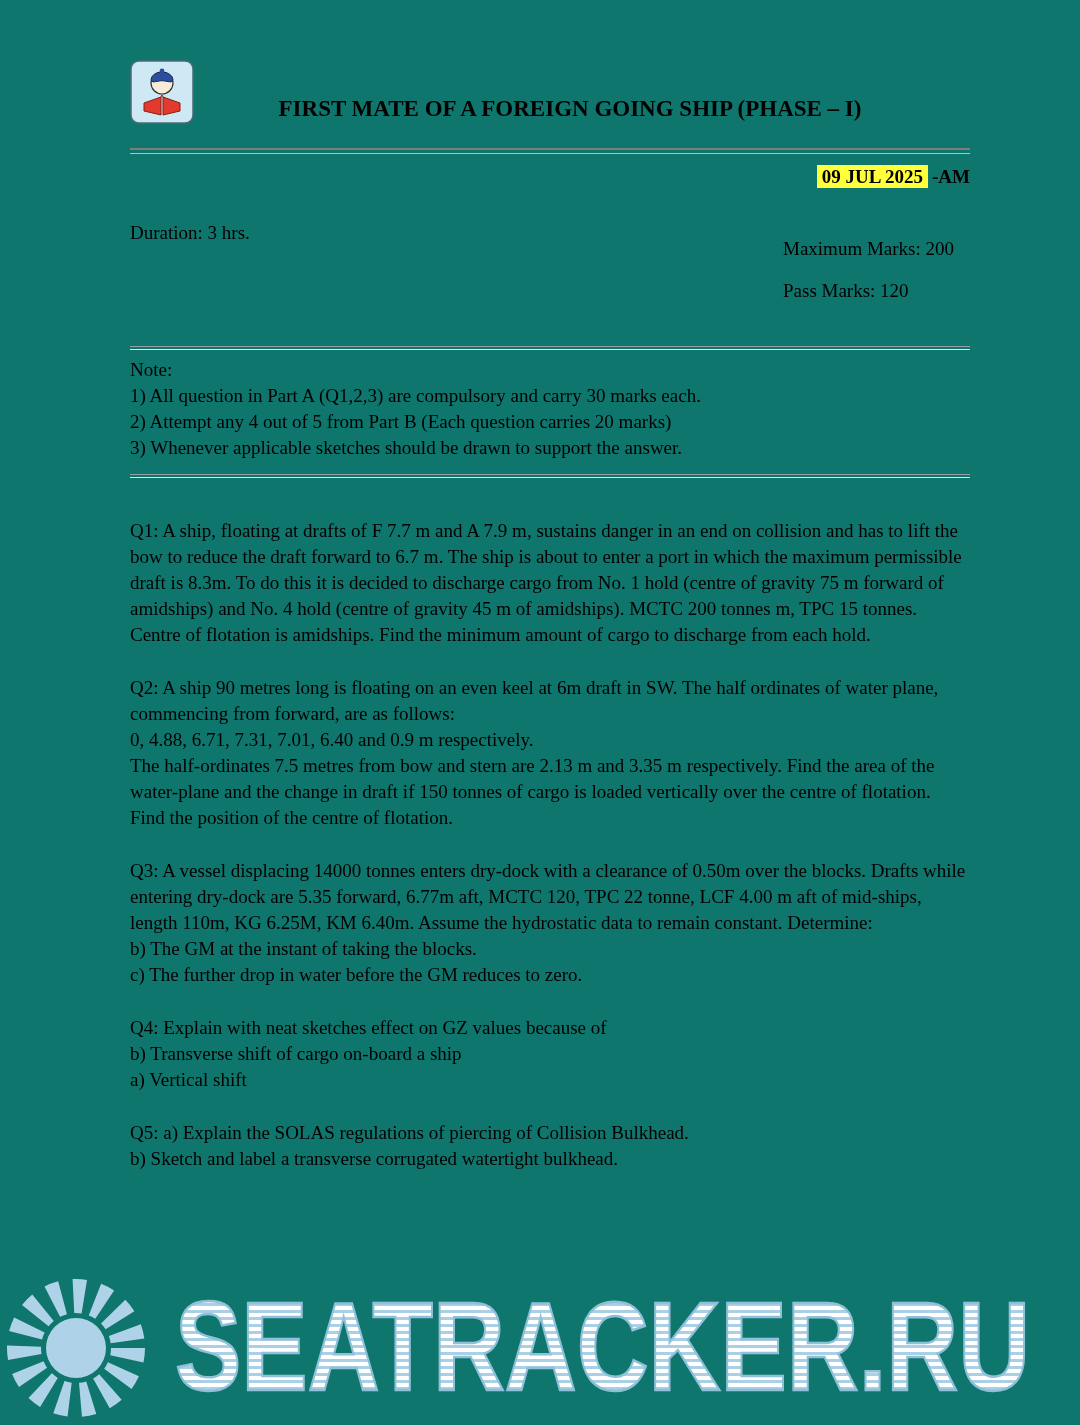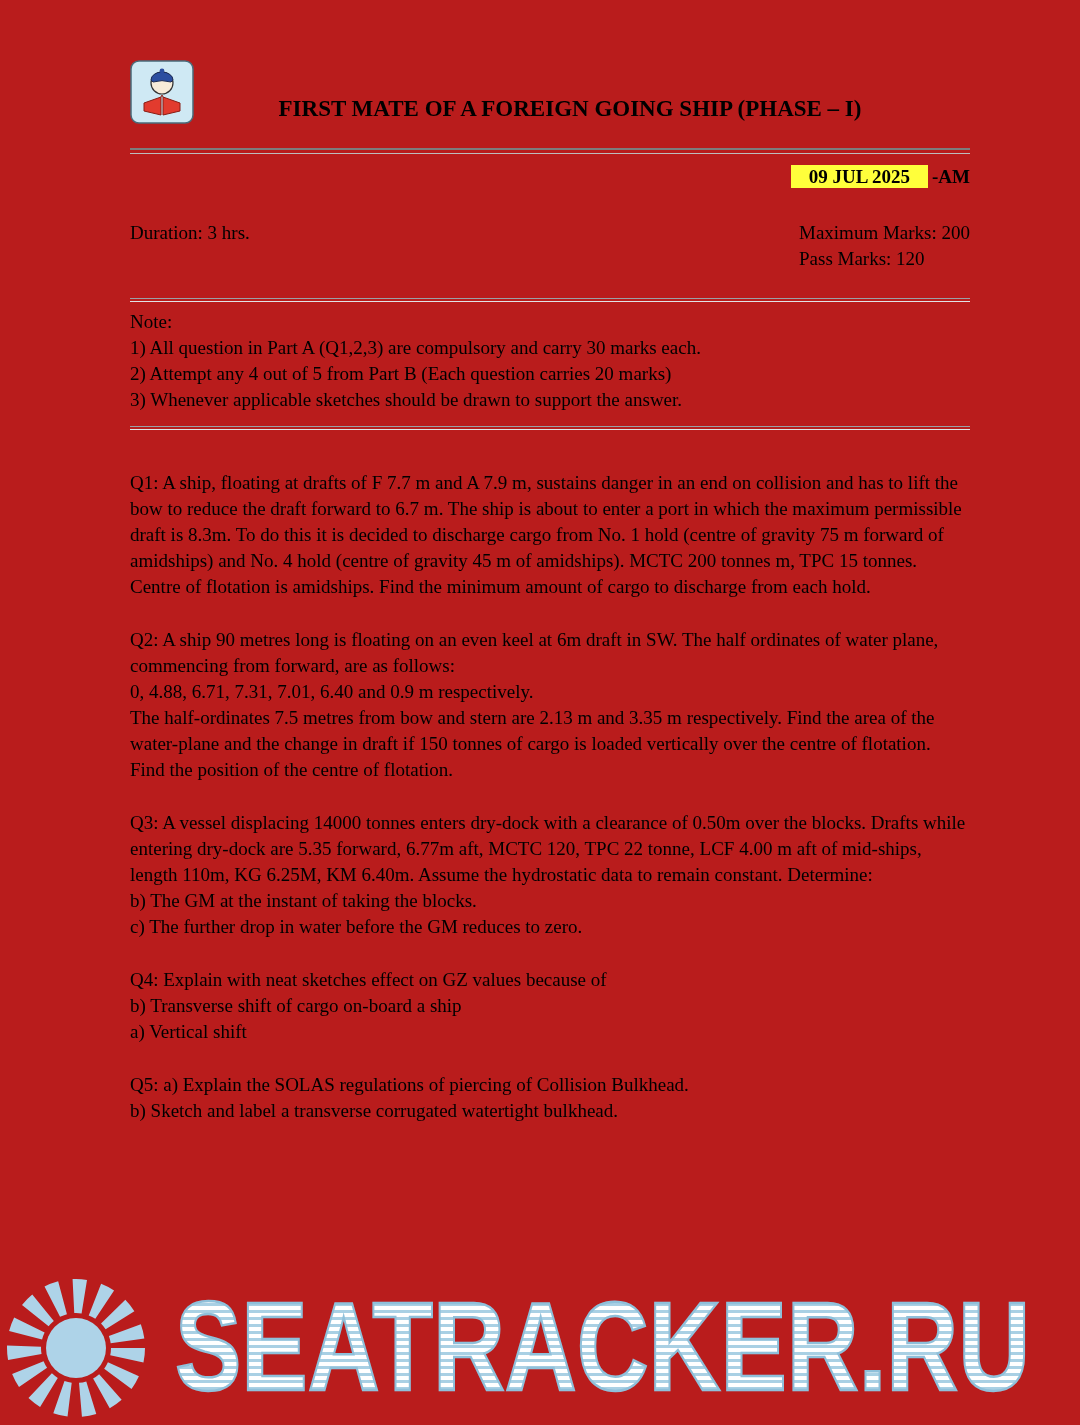--- a/index.html
+++ b/index.html
@@ -1,19 +1,19 @@
 <!DOCTYPE html>
 <html><head>
 <meta charset="utf-8">
 <style>
   html, body { margin:0; padding:0; background:#ffffff; }
   .page {
     position:relative;
     width:1080px; height:1425px;
-    background:#b91c1c;
+    background:#0f766e;
     overflow:hidden;
     font-family:"Liberation Serif", serif;
     font-size:19px; line-height:26px; color:#000;
   }
   .logo { position:absolute; top:60px; left:130px; width:64px; height:64px; }
   .titles {
     padding-top:93px; margin-left:160px; margin-right:100px;
     text-align:center; font-weight:700; font-size:23px; line-height:31px;
   }
   .inset { margin-left:130px; margin-right:110px; }
@@ -22,24 +22,24 @@
   .rule-double {
     margin:24px 110px 0 130px; height:3px;
     border-top:2px solid #7d7d7d; border-bottom:1px solid #bdbdbd;
   }
   .rule-thin {
     margin-top:26px; height:2px;
     border-top:1px solid #9aa0a6; border-bottom:1px solid #e0e3e6;
   }
   .rule-thin.below-note { margin-top:13px; }
   .date-row { margin-top:10px; text-align:right; font-weight:700; }
-  .date-highlight { background:#ffff3b; padding:1px 18px; }
+  .date-highlight { background:#ffff3b; padding:1px 5px; }
   .session { margin-left:4px; }
   .meta-row { margin-top:30px; display:flex; justify-content:space-between; align-items:flex-start; }
-  .marks-block div { margin:0; }
+  .marks-block div { margin:16px; }
   .note { margin-top:7px; }
   .questions { margin-top:40px; }
   .question { margin-bottom:27px; }
   .watermark { position:absolute; left:0; bottom:4px; width:916px; height:155px; }
 </style>
 </head>
 <body>
 
 <div class="page">
 

